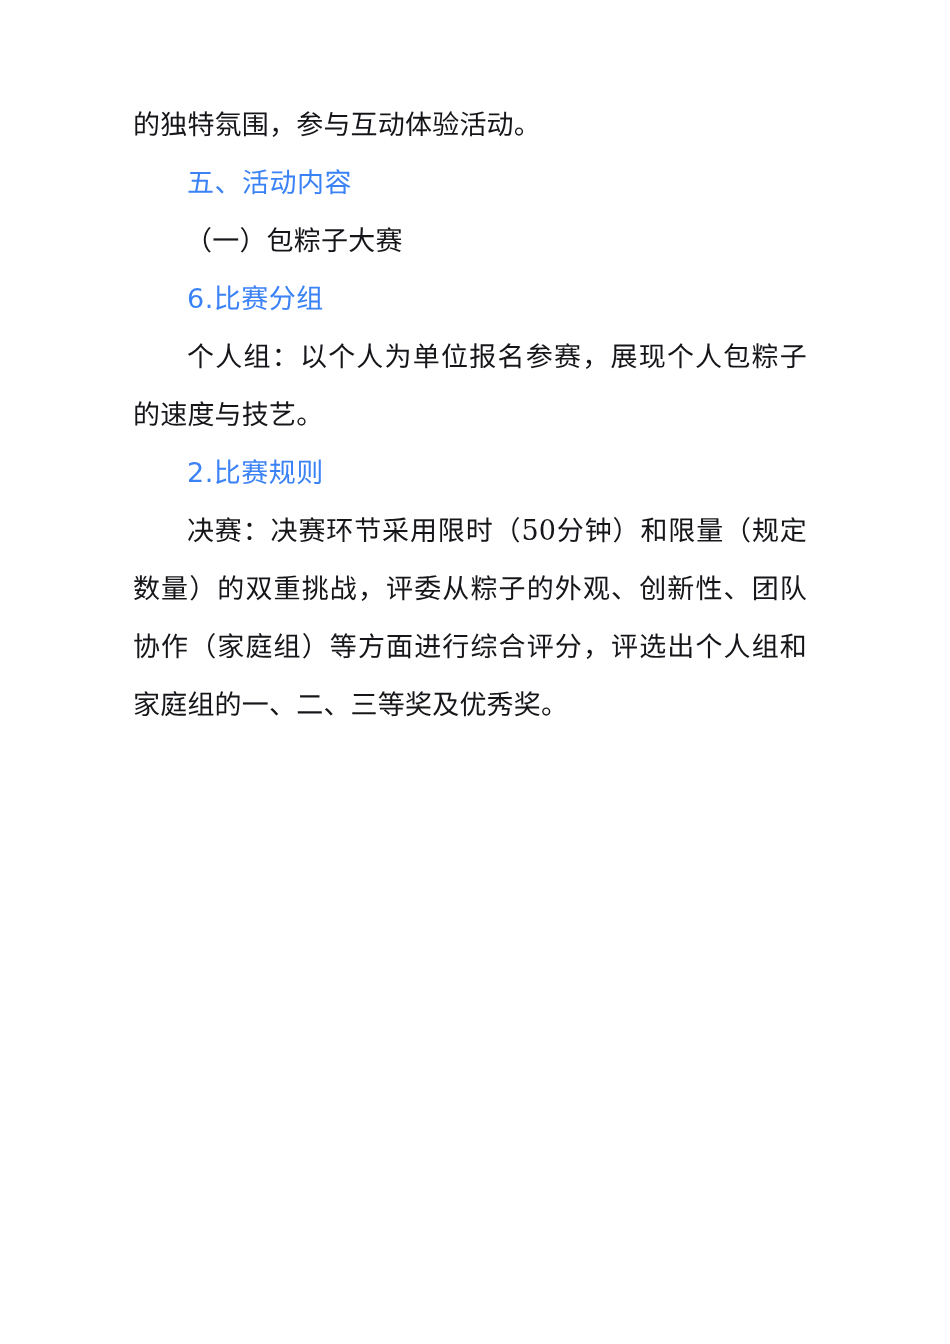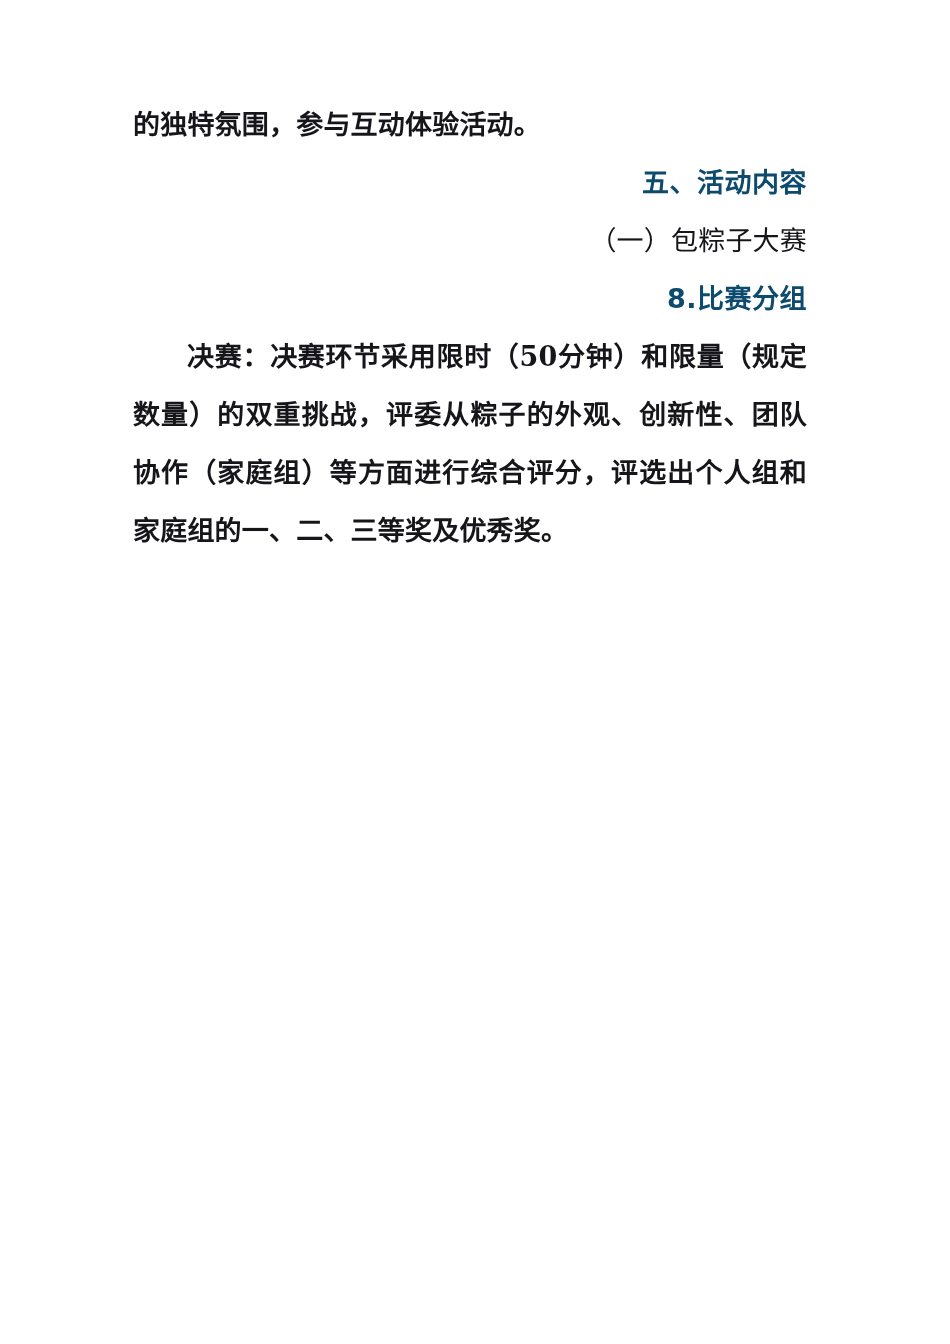--- a/index.html
+++ b/index.html
@@ -33,76 +33,78 @@
     left: 133px;
     top: 96px;
     width: 674px;
   }
 
   
   .para {
     font-family: "DejaVu Serif", "Liberation Serif", serif;
     font-size: 27px;
     line-height: 58px;
-    font-weight: 700;
+    font-weight: 400;
     color: #16161a;
     text-align: justify;
     text-justify: inter-character;
     text-indent: 54px;
     margin: 0;
     letter-spacing: 0.2px;
     word-break: break-all;
   }
 
   
   .para.no-indent {
     text-indent: 0;
   }
 
   
   .heading-bold {
     font-family: "DejaVu Sans", "Liberation Sans", sans-serif;
     font-size: 27px;
     line-height: 58px;
-    font-weight: 700;
-    color: #0c4a6e;
-    text-align: right;
+    font-weight: 400;
+    color: #3b82f6;
+    text-align: left;
     text-indent: 54px;
     margin: 0;
     letter-spacing: 0.5px;
   }
 
   
   .heading-regular {
     font-family: "DejaVu Serif", "Liberation Serif", serif;
     font-size: 27px;
     line-height: 58px;
     font-weight: 400;
     color: #16161a;
-    text-align: right;
+    text-align: left;
     text-indent: 52px;
     margin: 0;
     letter-spacing: 0.2px;
   }
 </style>
 </head>
 <body>
 
 <div class="page">
   <div class="text-column">
 
     <p class="para no-indent">的独特氛围，参与互动体验活动。</p>
 
 
     <h2 class="heading-bold">五、活动内容</h2>
 
     <h3 class="heading-regular">（一）包粽子大赛</h3>
 
-    <h4 class="heading-bold">8.比赛分组</h4>
+    <h4 class="heading-bold">6.比赛分组</h4>
+
+    <p class="para">个人组：以个人为单位报名参赛，展现个人包粽子的速度与技艺。</p>
 
 
-
+    <h4 class="heading-bold">2.比赛规则</h4>
 
 
     <p class="para">决赛：决赛环节采用限时（50分钟）和限量（规定数量）的双重挑战，评委从粽子的外观、创新性、团队协作（家庭组）等方面进行综合评分，评选出个人组和家庭组的一、二、三等奖及优秀奖。</p>
 
   </div>
 </div>
 
 </body></html>

